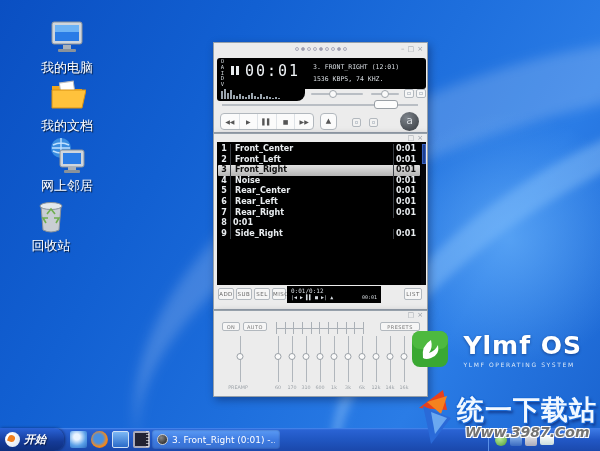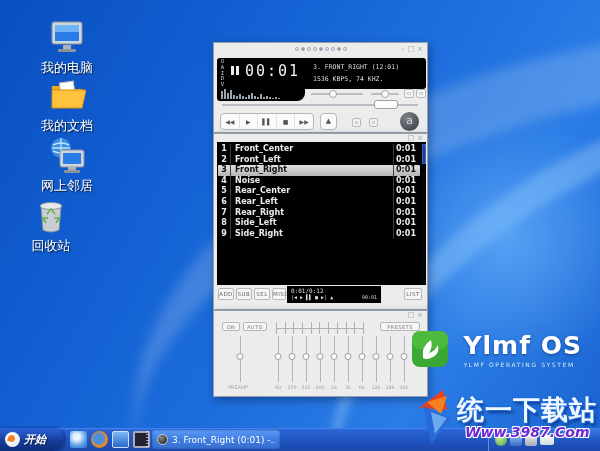--- a/index.html
+++ b/index.html
@@ -103,21 +103,21 @@
   
   .brand { position:absolute; right:18px; top:328px; display:flex; align-items:center; gap:12px; }
   .brand-text .t1 { color:#fff; font-size:25px; font-weight:bold; letter-spacing:1px; text-shadow:0 1px 3px rgba(0,0,40,.4); }
   .brand-text .t2 { color:#dce9f8; font-size:6px; letter-spacing:1.6px; margin-top:1px; }
 
   
   .watermark { position:absolute; left:417px; top:388px; width:172px; height:63px; z-index:60;text-decoration:underline; }
   .wm-big { position:absolute; left:40px; top:4px; font-size:27px; font-weight:bold; color:#f2f8ff;
     text-shadow:-1px -1px 0 #1a6bd8, 1px -1px 0 #1a6bd8, -1px 1px 0 #1a6bd8, 1px 1px 0 #1a6bd8, 2px 3px 3px rgba(0,0,60,.5);
     white-space:nowrap; letter-spacing:1px; }
-  .wm-url { position:absolute; left:48px; top:36px; font-size:14px; font-weight:bold; font-style:italic; color:#6d28d9;
+  .wm-url { position:absolute; left:48px; top:36px; font-size:14px; font-weight:bold; font-style:italic; color:#737373;
     text-shadow:-1px -1px 0 #fff, 1px -1px 0 #fff, -1px 1px 0 #fff, 1px 1px 0 #fff; white-space:nowrap; }
 
   
   .taskbar { position:absolute; left:0; bottom:0; width:600px; height:23px;
     background:linear-gradient(#4a8cf0 0%, #2a63d4 8%, #2158c4 45%, #1b49ad 95%); z-index:50; }
   .startbtn { position:absolute; left:0; top:0; height:23px; width:64px; border-radius:0 10px 10px 0;
     background:linear-gradient(#2a63d8, #143a96 60%, #0e2f7e); box-shadow:1px 0 3px rgba(0,0,30,.5);
     display:flex; align-items:center; gap:4px; padding-left:5px; cursor:pointer; }
   .startlogo { width:15px; height:15px; border-radius:50%; background:radial-gradient(circle at 35% 35%, #fff 25%, #f0f4fa 45%, #d8e2ee 100%); position:relative; flex:none; }
   .startlogo::after { content:""; position:absolute; left:3px; top:3px; width:7px; height:7px; border-radius:50% 50% 50% 0; background:#f08020; transform:rotate(20deg); }
@@ -312,21 +312,20 @@
           <span class="pl-title">Rear_Left</span>
           <span class="pl-time">0:01</span>
         </div>
       <div class="pl-row">
           <span class="pl-num">7</span>
           <span class="pl-title">Rear_Right</span>
           <span class="pl-time">0:01</span>
         </div>
       <div class="pl-row">
           <span class="pl-num">8</span>
-          <span class="pl-title">Side_Left</span>
           <span class="pl-time">0:01</span>
         </div>
       <div class="pl-row">
           <span class="pl-num">9</span>
           <span class="pl-title">Side_Right</span>
           <span class="pl-time">0:01</span>
         </div>
     </div>
     <div class="pl-scroll">
       <div class="pl-thumb"></div>

